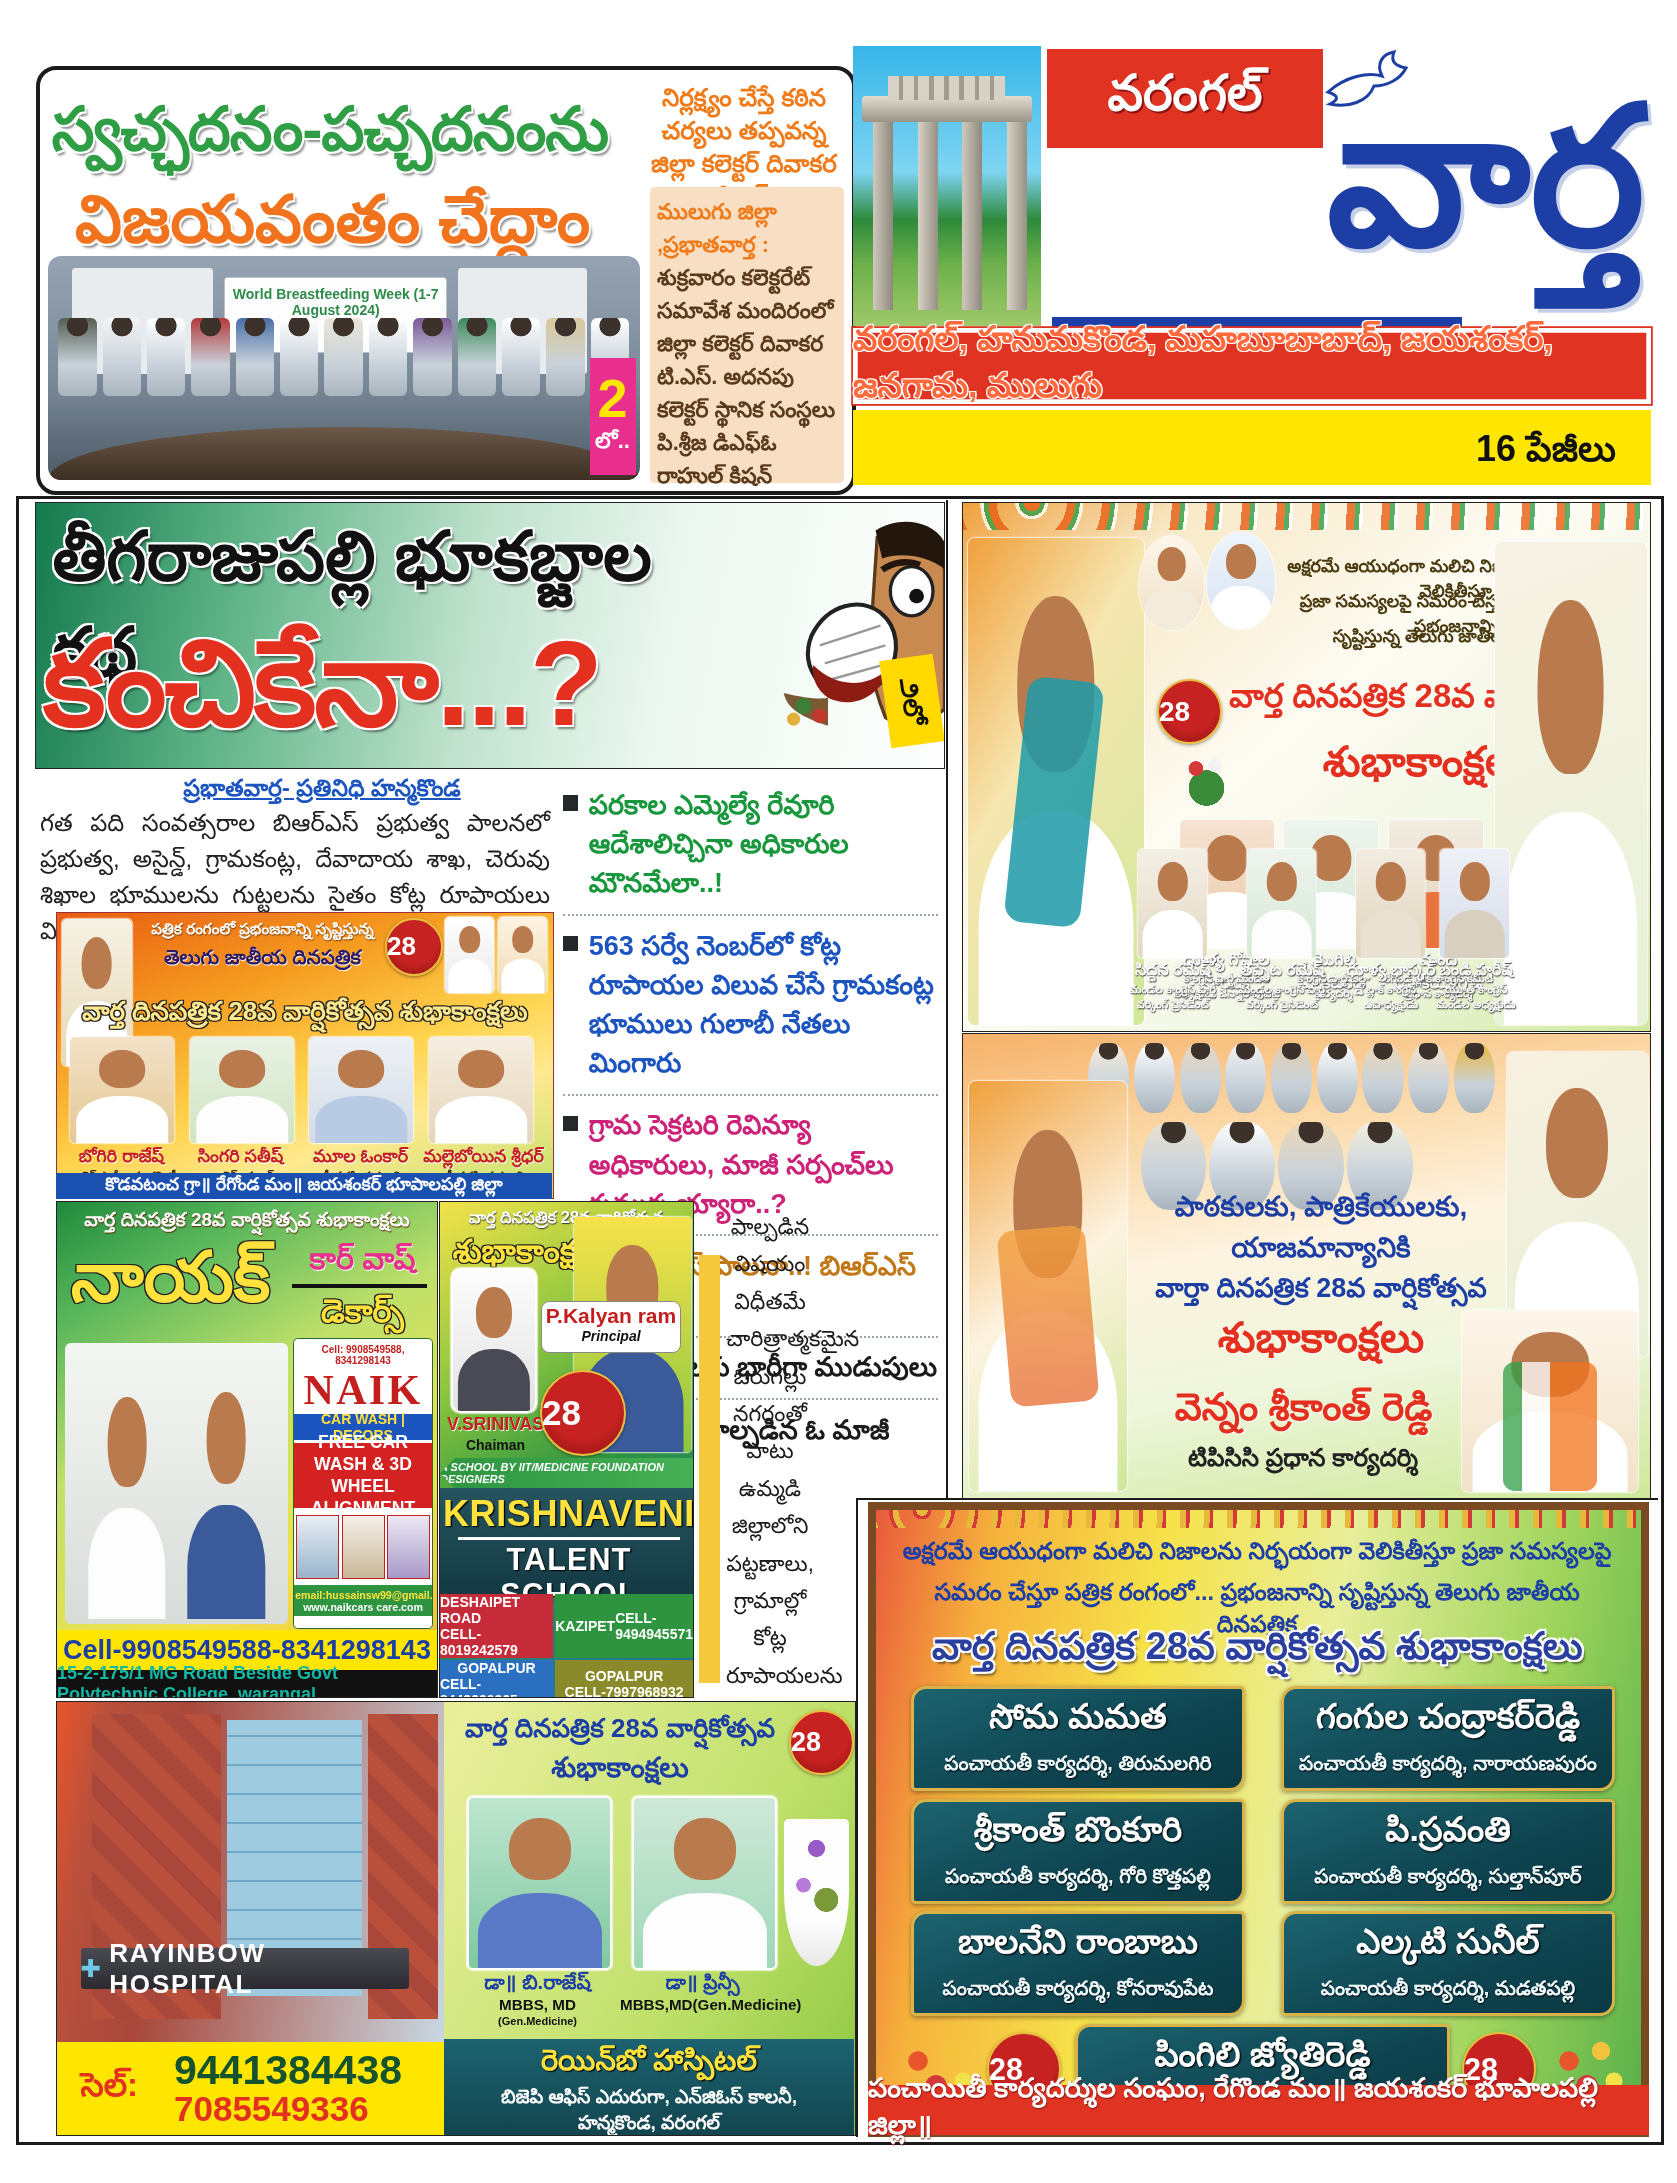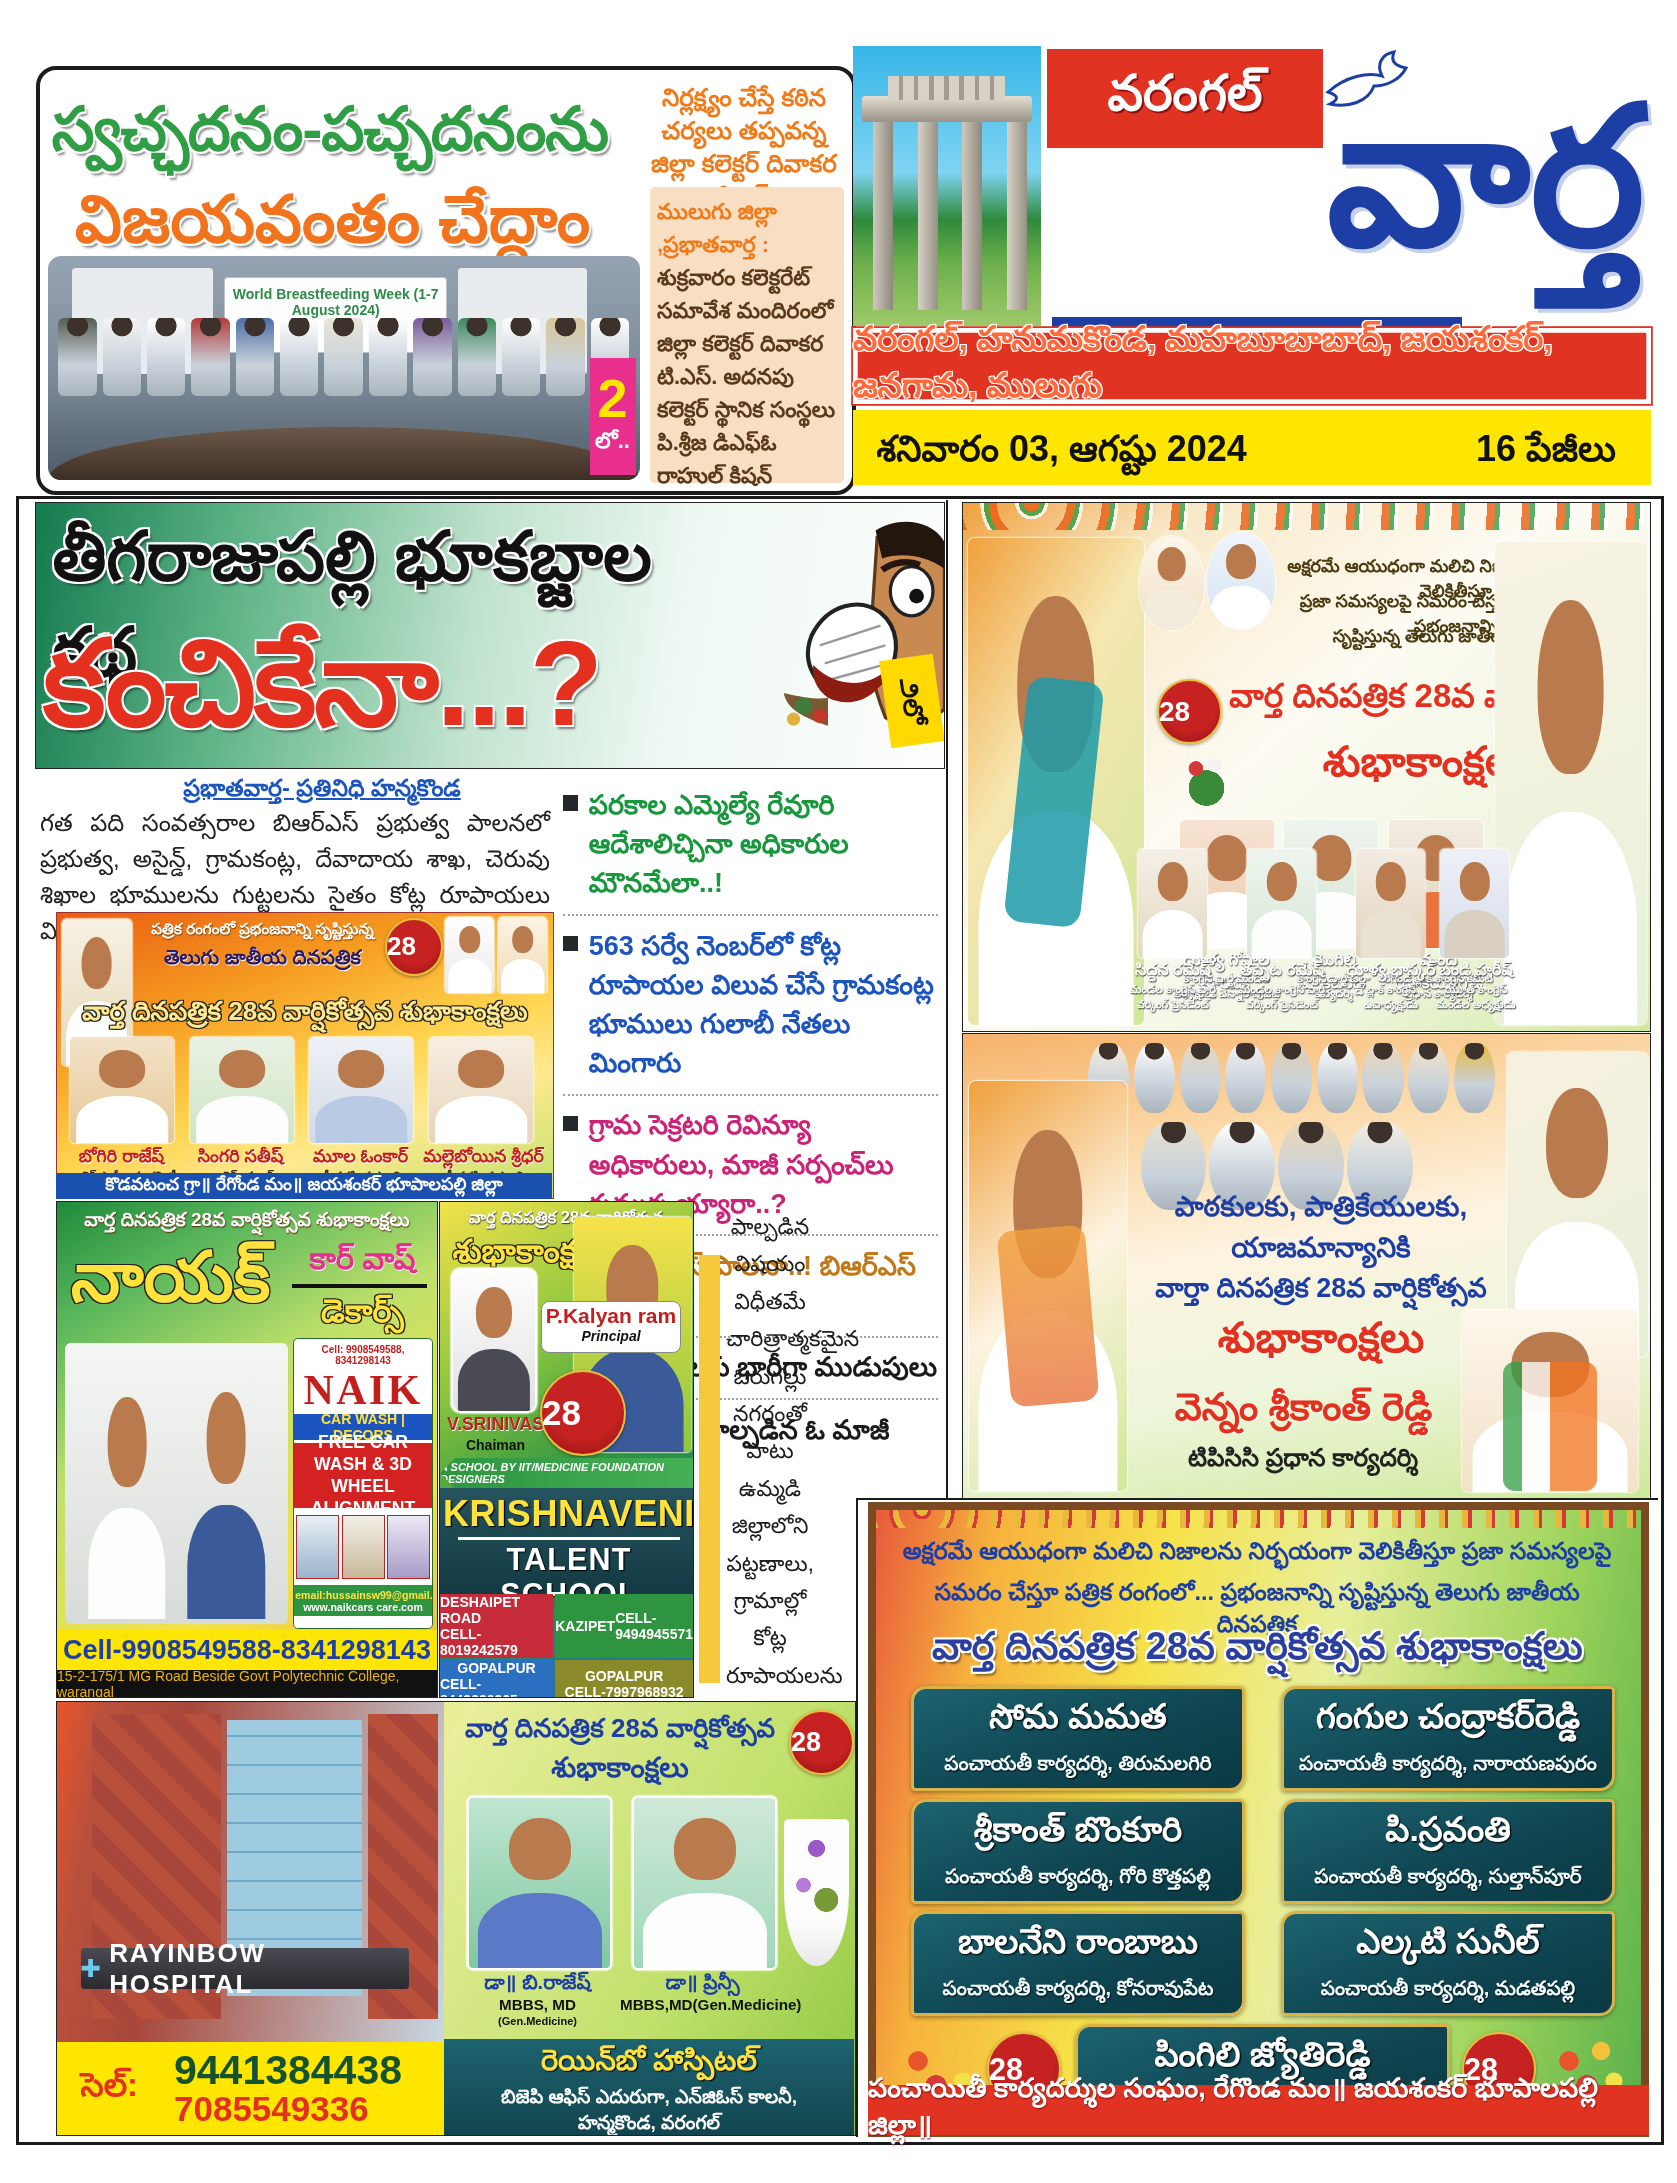--- a/index.html
+++ b/index.html
@@ -86,21 +86,20 @@
     </svg>
 
     <div class="abs c bold" style="left:469px;top:23.5px;width:328px;font-size:194px;line-height:1.15;color:#1d3fa5;text-shadow:3.5px 3.5px 0 rgba(29,63,165,.25);">వార్త</div>
     <div class="abs" style="left:199px;top:276px;width:410px;height:20px;background:#1d3fa5;border-radius:0 0 11.7px 11.7px;"></div>
 
     <div class="abs flex" style="left:0;top:287px;width:798px;height:76px;background:#e03322;box-shadow:inset 0 0 0 4.7px #fff, 0 0 0 1.8px #e03322;">
       <span style="font-size:34px;font-weight:bold;color:#ff6a3c;text-shadow:-1.2px -1.2px 0 #fff,1.2px -1.2px 0 #fff,-1.2px 1.2px 0 #fff,1.2px 1.2px 0 #fff;">వరంగల్, హనుమకొండ, మహబూబాబాద్, జయశంకర్, జనగామ, ములుగు</span>
     </div>
 
     <div class="abs" style="left:0;top:369px;width:798px;height:75px;background:#ffe600;">
-      <span style="position:absolute;left:23.5px;top:17.6px;font-size:36px;font-weight:bold;color:#111;">శనివారం 03, ఆగష్టు 2024</span>
       <span style="position:absolute;right:35px;top:17.6px;font-size:36px;font-weight:bold;color:#111;">16 పేజీలు</span>
     </div>
   </div>
 
   <div class="abs" style="left:16.4px;top:496px;width:1642px;height:1643px;border:3.5px solid #1a1a1a;"></div>
   <div class="abs" style="left:946px;top:500px;width:2.3px;height:998px;background:#1a1a1a;"></div>
   <div class="abs" style="left:856px;top:1498px;width:802px;height:2.3px;background:#1a1a1a;"></div>
   <div class="abs" style="left:856px;top:1498px;width:2.3px;height:639px;background:#1a1a1a;"></div>
 
   <div class="abs" style="left:35px;top:502px;width:908px;height:265px;background:linear-gradient(100deg,#157a4f 0%,#5db386 22%,#bfe2cd 48%,#eef8f2 70%,#fdfefd 100%);border:1.8px solid #222;overflow:hidden;">
@@ -288,21 +287,21 @@
       </div>
       <div class="c" style="background:#2e9440;margin-top:3.5px;padding:3.5px 1.2px;">
         <div style="font-size:10.6px;font-weight:bold;color:#ffe23c;">email:hussainsw99@gmail.com</div>
         <div style="font-size:10.6px;font-weight:bold;color:#fff;">www.naikcars care.com</div>
       </div>
     </div>
     <div class="abs flex" style="left:0;top:428px;width:380px;height:40px;background:#ffe600;">
       <span style="font-size:27px;font-weight:bold;color:#1d3fa5;">Cell-9908549588-8341298143</span>
     </div>
     <div class="abs flex" style="left:0;top:468px;width:380px;height:27px;background:#111;">
-      <span style="font-size:14px;font-weight:normal;color:#eab308;">15-2-175/1 MG Road Beside Govt Polytechnic College, warangal</span>
+      <span style="font-size:18px;font-weight:bold;color:#14b8a6;">15-2-175/1 MG Road Beside Govt Polytechnic College, warangal</span>
     </div>
   </div>
 
   <div class="abs" style="left:439px;top:1201px;width:253px;height:495px;background:linear-gradient(150deg,#f2e24a 0%,#8cc63f 30%,#2e9440 55%,#1d6fa8 100%);border:1.8px solid #222;overflow:hidden;">
     <div class="abs c bold" style="left:3.5px;top:5.9px;width:246px;font-size:16.4px;color:#fff;text-shadow:0.6px 0.6px 1.2px #333;">వార్త దినపత్రిక 28వ వార్షికోత్సవ</div>
     <div class="abs c bold outline-k" style="left:3.5px;top:30.5px;width:176px;font-size:32px;color:#ffe23c;">శుభాకాంక్షలు</div>
 
     <div class="portrait" style="right:2.3px;top:15.2px;width:117px;height:235px;--bg:linear-gradient(#f6e24a,#8cc63f);--shirt:#3a5a9a;border-radius:3.5px;"></div>
 
     <div class="portrait" style="left:10.6px;top:66px;width:82px;height:141px;--bg:linear-gradient(#fdfdfd,#e2e2e2);--shirt:#4a4a55;border:2.9px solid #fff;border-radius:9.4px;"></div>

